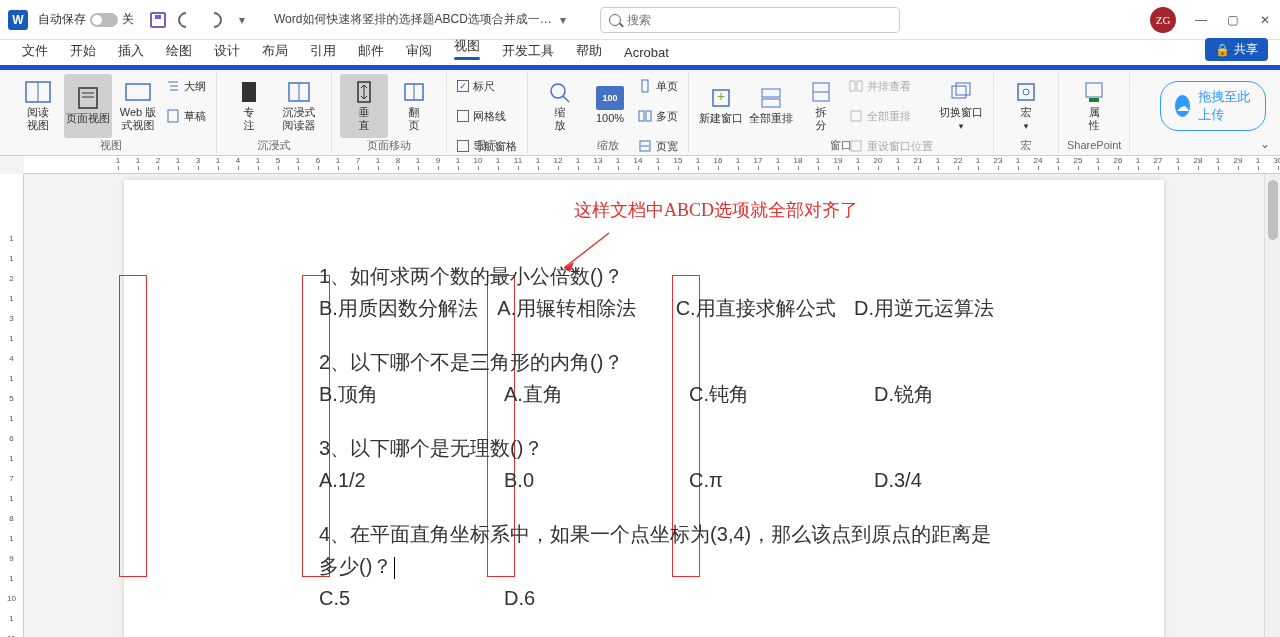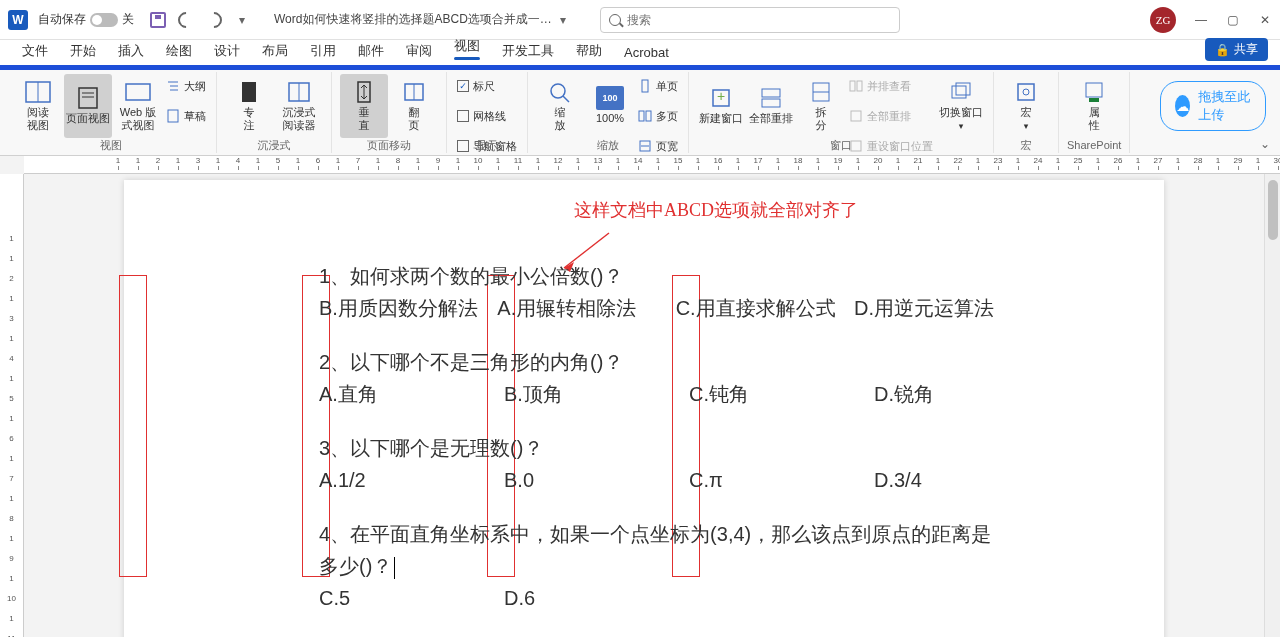--- a/index.html
+++ b/index.html
@@ -516,22 +516,22 @@
             <div class="opts">
               <span class="opt">B.用质因数分解法</span>
               <span class="opt">A.用辗转相除法</span>
               <span class="opt">C.用直接求解公式</span>
               <span class="opt">D.用逆元运算法</span>
             </div>
           </div>
           <div class="qblock">
             <div>2、以下哪个不是三角形的内角()？</div>
             <div class="opts">
+              <span class="opt">B.顶角</span>
               <span class="opt">A.直角</span>
-              <span class="opt">B.顶角</span>
               <span class="opt">C.钝角</span>
               <span class="opt">D.锐角</span>
             </div>
           </div>
           <div class="qblock">
             <div>3、以下哪个是无理数()？</div>
             <div class="opts">
               <span class="opt">A.1/2</span>
               <span class="opt">B.0</span>
               <span class="opt">C.π</span>

